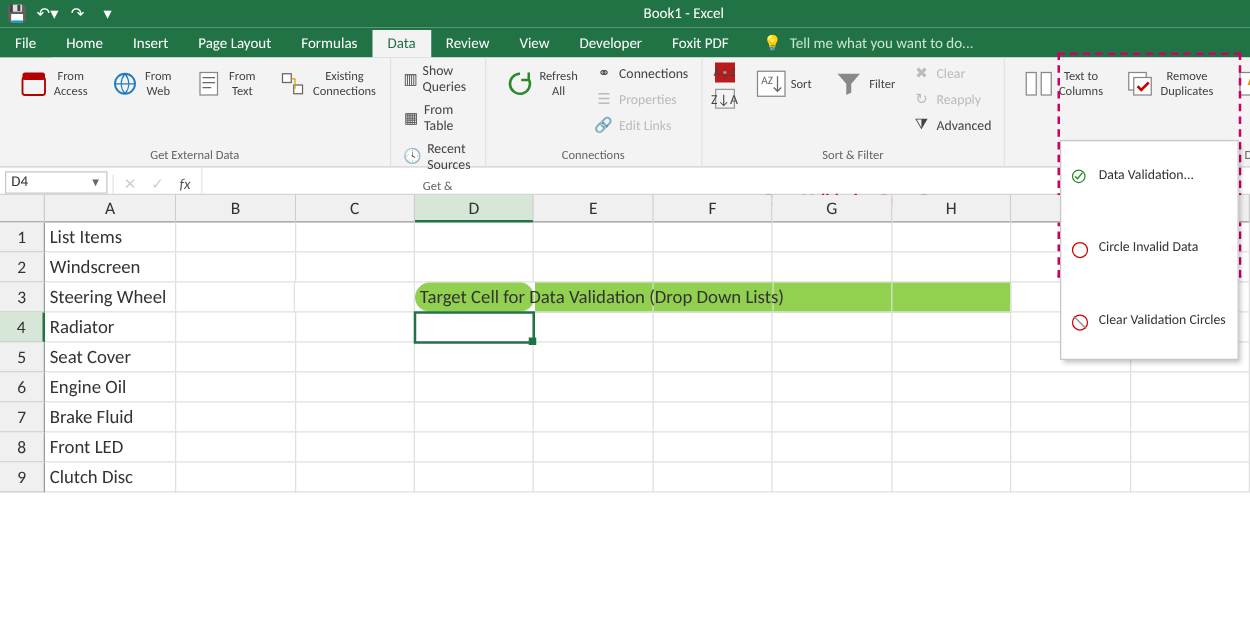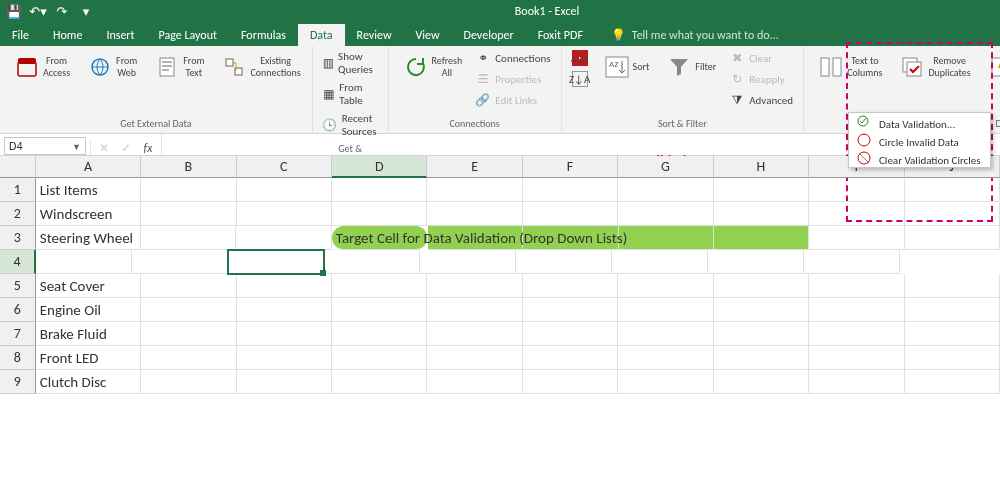--- a/index.html
+++ b/index.html
@@ -29,21 +29,21 @@
   .btn-lg .lbl { font-size:10px; text-align:center; line-height:12px; white-space:pre-line; color:#444; }
 
   .btn-sm { display:flex; align-items:center; gap:4px; padding:1px 3px; cursor:pointer; font-size:11px; color:#444; border:1px solid transparent; }
   .btn-sm .sico{ width:16px; height:16px; display:flex; align-items:center; justify-content:center; font-size:12px; }
 
   .stack { display:flex; flex-direction:column; gap:1px; }
 
   
   .dv-highlight { position:absolute; top:-4px; right:7px; width:147px; height:180px; border:2px dashed #cc0066; pointer-events:none; }
   .dv-menu { position:absolute; top:112px; right:9px; width:143px; background:#fff; border:1px solid #c6c6c6; box-shadow:2px 2px 4px rgba(0,0,0,0.25); z-index:100; }
-  .dv-item { display:flex; align-items:flex-end; gap:6px; padding:0 6px; font-size:11px; cursor:pointer; }
+  .dv-item { display:flex; align-items:flex-start; gap:6px; padding:20px 6px; font-size:11px; cursor:pointer; }
   .dv-item .mico { width:18px; height:18px; display:flex; align-items:center; justify-content:center; }
 
   .annotation { position:absolute; top:152px; left:612px; color:#cc0066; font-weight:bold; font-size:14px; }
 
   
   .formula-bar { height:22px; border-bottom:1px solid #d4d4d4; display:flex; align-items:flex-end; background:#fff; }
   .name-box { width:82px; border:1px solid #c6c6c6; margin:0 4px; padding:1px 4px; font-size:12px; background:#fff; display:flex; align-items:center; justify-content:space-between; }
   .fx-box { display:flex; align-items:center; gap:4px; padding:0 4px; border-left:1px solid #e6e6e6; }
   .fx-btn { width:18px; display:flex; align-items:center; justify-content:center; color:#888; font-size:12px; }
   .fx-ita { font-style:italic; color:#555; }
@@ -399,20 +399,21 @@
       <div class="cell hl" style="z-index: 3; position: relative; border-radius: 12px;">Target Cell for Data Validation (Drop Down Lists)</div>
       <div class="cell hl"></div>
       <div class="cell hl"></div>
       <div class="cell hl"></div>
       <div class="cell hl"></div>
       <div class="cell"></div>
       <div class="cell"></div>
     </div>
     <div class="row">
       <div class="rownum sel">4</div>
+      <div class="cell wide">Radiator</div>
       <div class="cell"></div>
       <div class="cell"></div>
       <div class="cell active">
         <div class="fill-handle"></div>
       </div>
       <div class="cell"></div>
       <div class="cell"></div>
       <div class="cell"></div>
       <div class="cell"></div>
       <div class="cell"></div>

